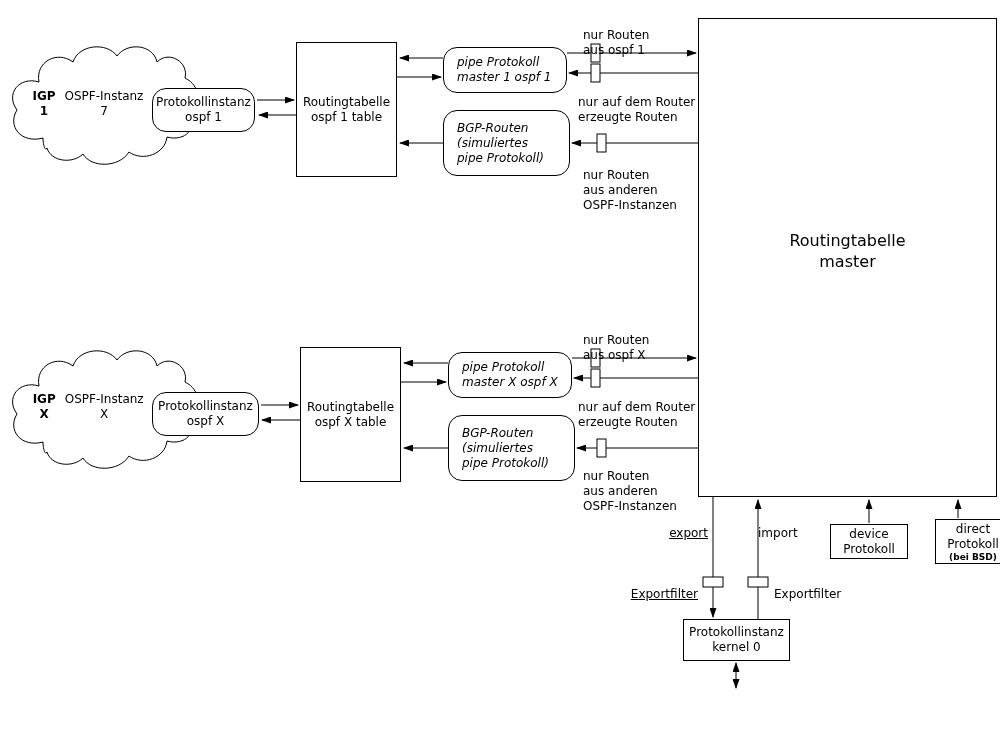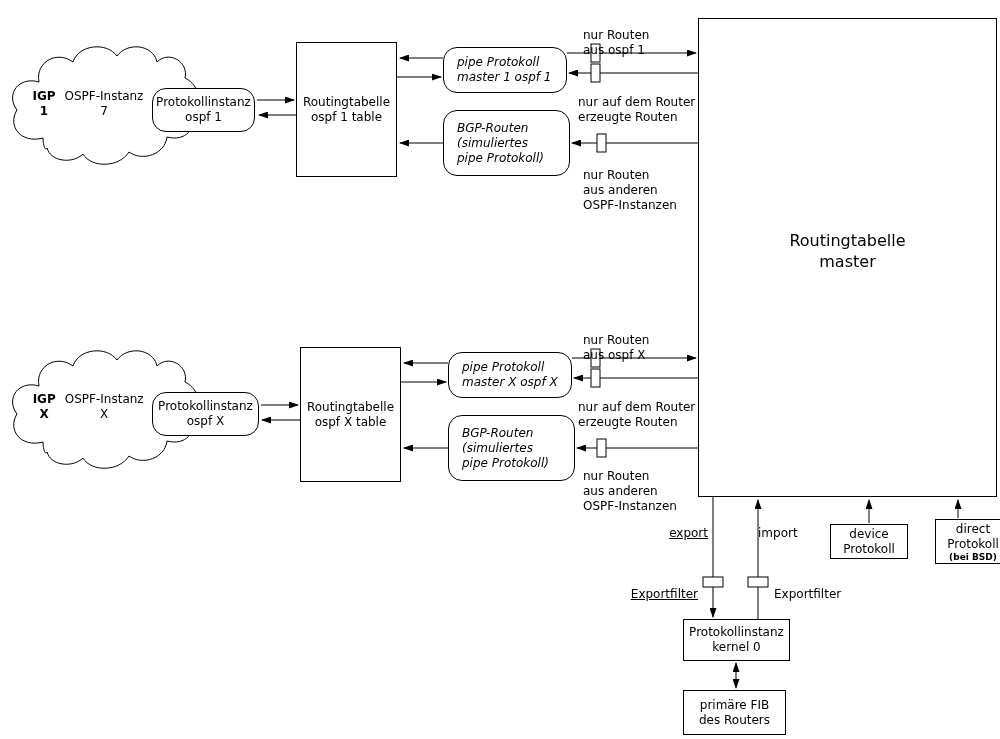--- a/index.html
+++ b/index.html
@@ -117,22 +117,20 @@
 (simuliertes
 pipe Protokoll)</div>
 
   <div class="box master-box" style="left:698px;top:18px;width:299px;height:479px">
     <div class="master-label">Routingtabelle
 master</div>
   </div>
 
   <div class="box round-sm" style="left:683px;top:619px;width:107px;height:42px">Protokollinstanz
 kernel 0</div>
-  <div class="box" style="left:683px;top:690px;width:103px;height:45px">primäre FIB
-des Routers</div>
   <div class="box round-sm" style="left:830px;top:524px;width:78px;height:35px">device
 Protokoll</div>
   <div class="box round-sm col" style="left:920px;top:519px;width:76px;height:45px">
     <span>direct</span>
     <span>Protokoll</span>
     <span class="small">(bei BSD)</span>
   </div>
 
   <div class="elabel" style="left:583px;top:16px">nur Routen
 aus ospf 1</div>

